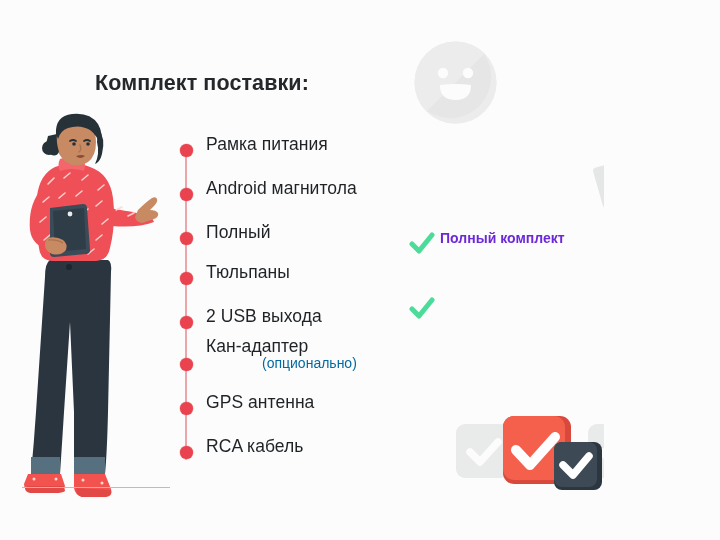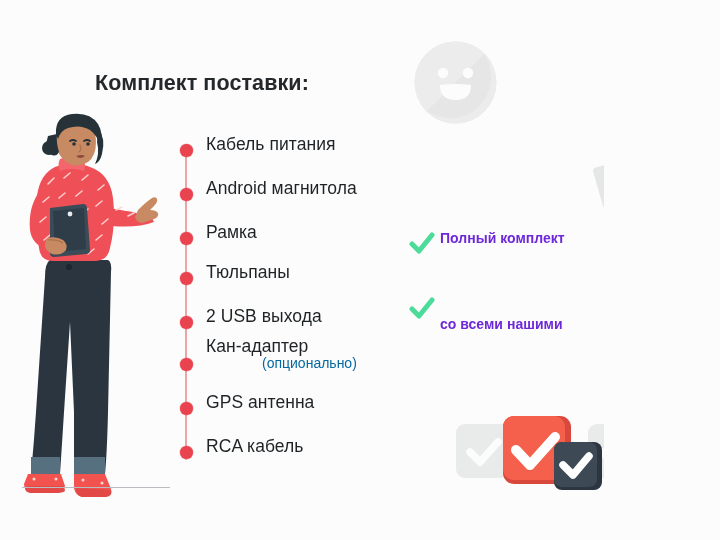--- a/index.html
+++ b/index.html
@@ -200,31 +200,31 @@
   </svg>
   <div id="ground"></div>
 
   <div id="title">Комплект поставки:</div>
 
   <div id="timeline">
     <div id="timeline-rail"></div>
 
     <div class="tl-item" style="top:14px">
       <span class="tl-dot"></span>
-      <span class="tl-label">Кабель питания</span>
+      <span class="tl-label">Рамка питания</span>
     </div>
 
     <div class="tl-item" style="top:58px">
       <span class="tl-dot"></span>
       <span class="tl-label">Android магнитола</span>
     </div>
 
     <div class="tl-item" style="top:102px">
       <span class="tl-dot"></span>
-      <span class="tl-label">Рамка</span>
+      <span class="tl-label">Полный</span>
     </div>
 
     <div class="tl-item" style="top:142px">
       <span class="tl-dot"></span>
       <span class="tl-label">Тюльпаны</span>
     </div>
 
     <div class="tl-item" style="top:186px">
       <span class="tl-dot"></span>
       <span class="tl-label">2 USB выхода</span>
@@ -251,16 +251,16 @@
     <svg class="bchk" viewBox="0 0 26 26">
       <path d="M3 13 L10 20 L23 4" stroke="#4ddb9a" stroke-width="5" fill="none" stroke-linecap="round" stroke-linejoin="round"></path>
     </svg>
     <div class="btext"><span>Полный комплект</span><br></div>
   </div>
 
   <div class="benefit" id="benefit2">
     <svg class="bchk" viewBox="0 0 26 26">
       <path d="M3 13 L10 20 L23 4" stroke="#4ddb9a" stroke-width="5" fill="none" stroke-linecap="round" stroke-linejoin="round"></path>
     </svg>
-    <div class="btext"><br><span>со всеми нашими</span><br></div>
+    <div class="btext"><br><br></div>
   </div>
 
 </div>
 
 </body></html>

